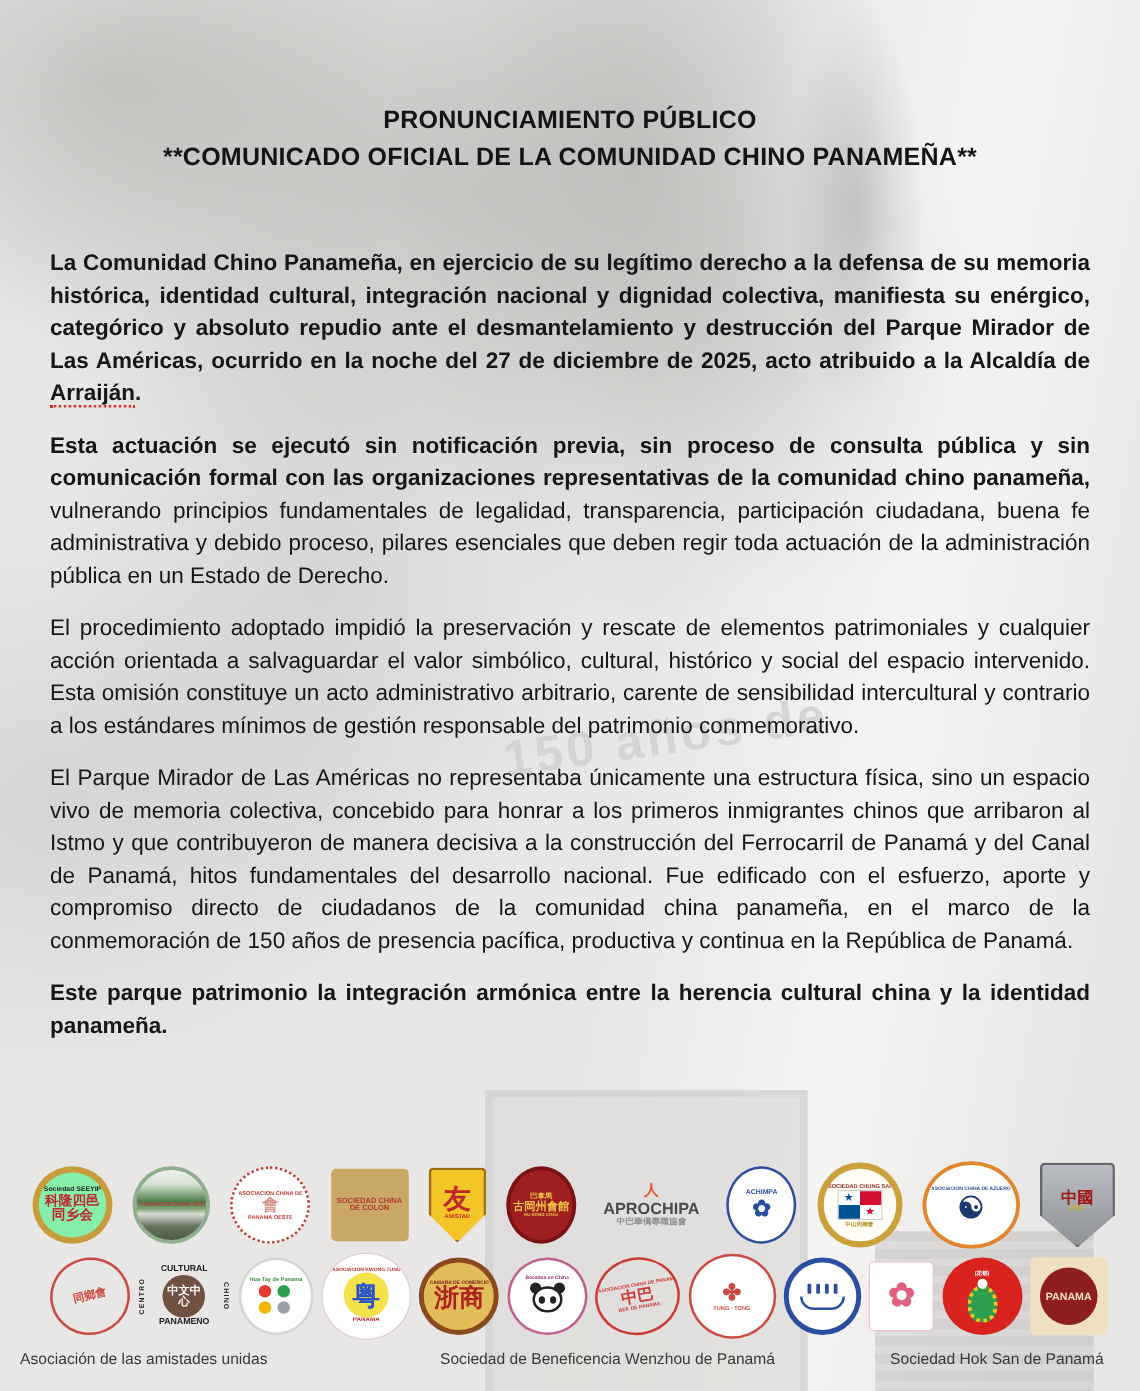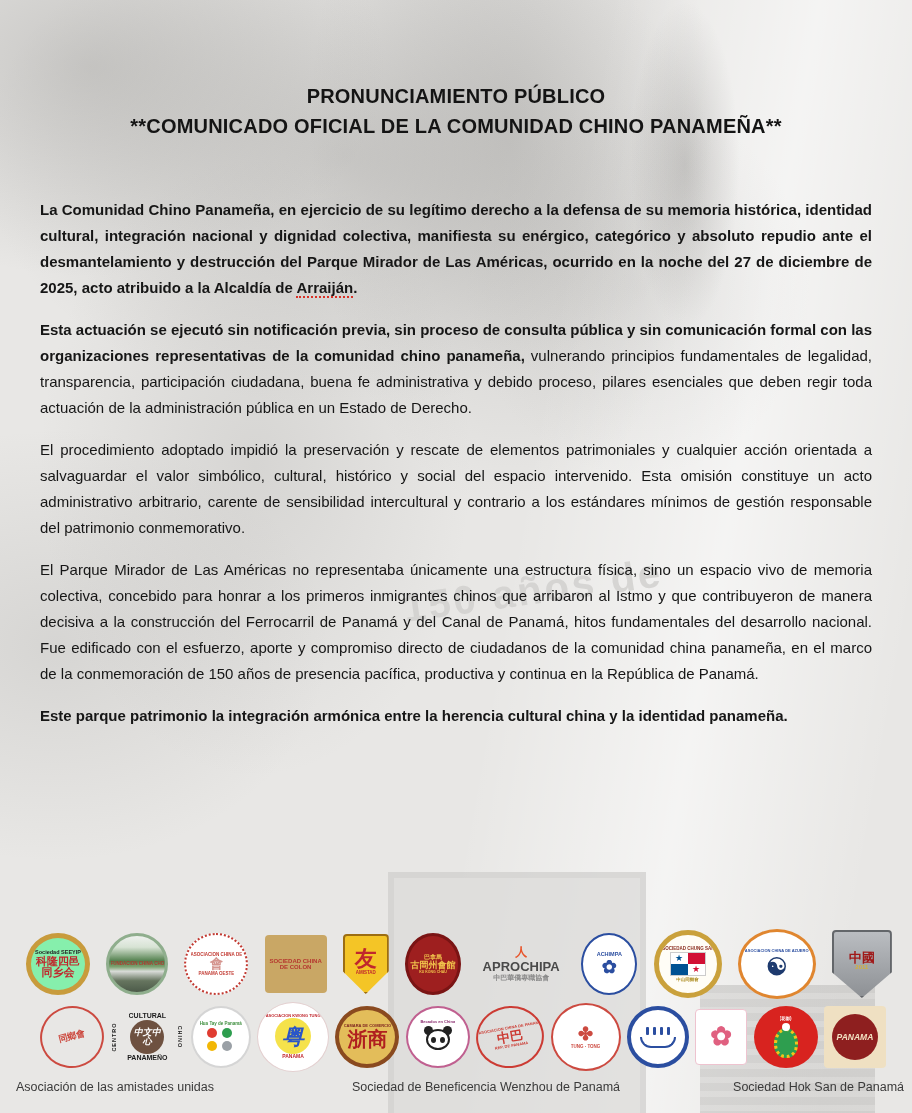--- a/index.html
+++ b/index.html
@@ -25,39 +25,39 @@
   .bg-150{position:absolute;left:402px;top:568px;font-size:40px;font-weight:bold;
     color:#d2d1cf;transform:rotate(-8deg);letter-spacing:3px;opacity:.85;}
 
   
   .title{position:absolute;top:81px;left:0;right:0;text-align:center;font-weight:bold;color:#141414;}
   .t1{font-size:20px;line-height:30px;letter-spacing:.2px;}
   .t2{font-size:18px;line-height:30px;}
 
   
   .content{position:absolute;top:197px;left:40px;right:40px;
-    font-size:15px;line-height:26px;text-align:justify;color:#161616;}
+    font-size:18px;line-height:26px;text-align:justify;color:#161616;}
   .content p{margin:0 0 16px 0;}
   .b{font-weight:bold;}
   .misspell{border-bottom:2px dotted #d93025;}
 
   
   .logo-row{position:absolute;display:flex;justify-content:space-between;align-items:center;}
   #row1{top:928px;left:26px;right:20px;height:72px;}
   #row2{top:1002px;left:40px;right:26px;height:70px;}
   .logo{position:relative;width:62px;height:62px;flex:0 0 auto;box-sizing:border-box;
     display:flex;flex-direction:column;align-items:center;justify-content:center;
     text-align:center;overflow:hidden;background:#fff;}
   .logo.circle{border-radius:50%;}
   .logo.square{border-radius:4px;}
   .logo.shield{clip-path:polygon(0 0,100% 0,100% 62%,50% 100%,0 62%);border-radius:4px;padding-bottom:6px;}
   .logo.text{background:transparent;}
   .logo-top,.logo-bottom{font-weight:bold;line-height:1.15;max-width:95%;white-space:nowrap;overflow:hidden;}
   .logo-glyph{font-weight:bold;line-height:1.05;display:flex;align-items:center;justify-content:center;max-width:92%;}
-  .chip{display:flex;align-items:center;justify-content:center;border-radius:50%;font-style:italic;}
+  .chip{display:flex;align-items:center;justify-content:center;border-radius:50%;}
   .logo-left,.logo-right{position:absolute;top:50%;font-weight:bold;letter-spacing:1px;writing-mode:vertical-rl;}
   .logo-left{left:1px;transform:translateY(-50%) rotate(180deg);}
   .logo-right{right:1px;transform:translateY(-50%);}
 
   
   .flag{width:34px;height:22px;display:grid;grid-template-columns:1fr 1fr;grid-template-rows:1fr 1fr;
     border:1px solid #ccc;margin:1px 0;}
   .fq{display:flex;align-items:center;justify-content:center;font-size:9px;line-height:1;}
   .panda{position:relative;width:30px;height:27px;margin:1px 0;}
   .p-ear{position:absolute;width:9px;height:9px;background:#222;border-radius:50%;top:0;}
@@ -72,21 +72,21 @@
   .rower{position:absolute;top:0;width:3px;height:8px;background:#2b4ea0;border-radius:1px;}
   .cup{position:relative;width:18px;height:24px;background:#2e9e4f;border:3px dotted #f2c41d;
     border-radius:50% 50% 45% 45%;margin-top:6px;box-sizing:content-box;}
   .cup-ball{position:absolute;top:-8px;left:50%;transform:translateX(-50%);
     width:8px;height:8px;background:#fff;border-radius:50%;}
 
   
   .cap{position:absolute;top:1080px;font-size:12.5px;color:#3a3a3a;}
   .cap1{left:16px;}
   .cap2{left:352px;}
-  .cap3{right:8px;}
+  .cap3{right:29px;}
 </style>
 </head>
 <body>
 
 <div class="page">
   <div class="bg-photo"></div>
   <div class="bg-trunk"></div>
   <div class="bg-monument"></div>
   <div class="bg-plaque"></div>
   <div class="bg-150">150 años de</div>

